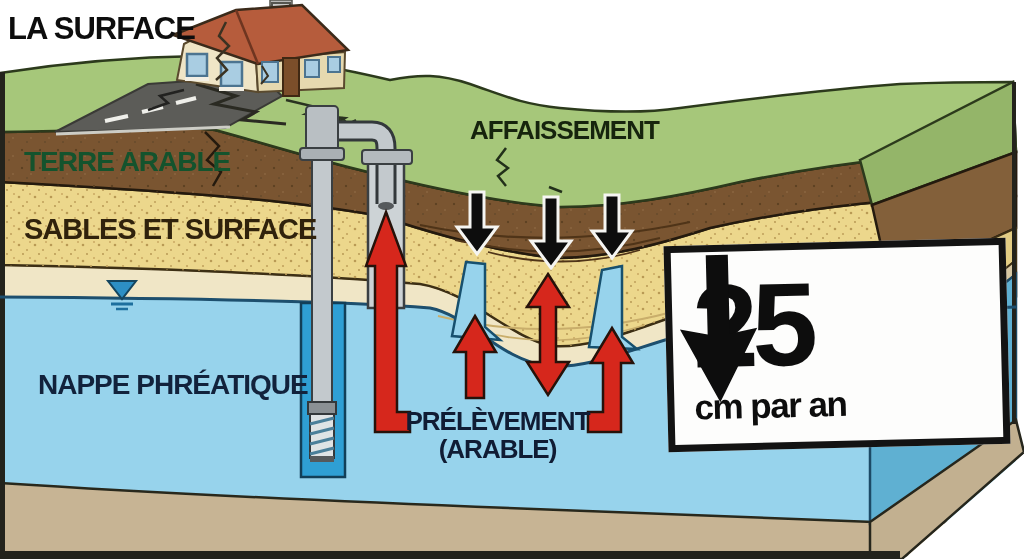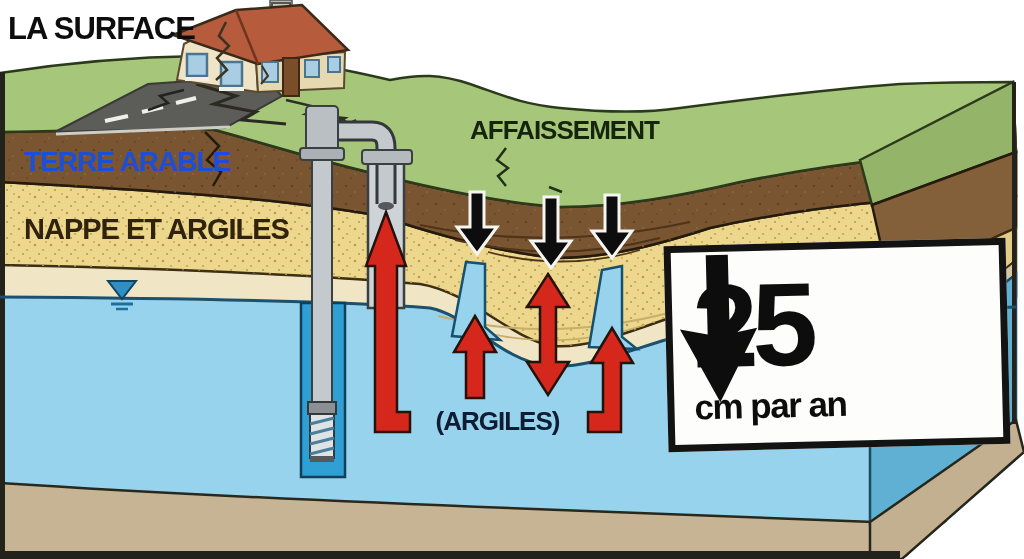--- a/index.html
+++ b/index.html
@@ -6,21 +6,21 @@
   .stage{
     position:relative;width:1024px;height:559px;overflow:hidden;background:#ffffff;
     font-family:"Liberation Sans","DejaVu Sans",sans-serif;
   }
   .stage svg{position:absolute;left:0;top:0;}
   .lbl{
     position:absolute;font-weight:800;line-height:1.08;letter-spacing:-1px;
     white-space:nowrap;z-index:5;text-align:right;
   }
   .lbl-surface{left:8px;top:12px;font-size:31px;color:#0d0d0d;}
-  .lbl-terre{left:24px;top:147px;font-size:28px;color:#1d4ed8;}
+  .lbl-terre{left:24px;top:147px;font-size:28px;color:#14532d;}
   .lbl-sables{left:24px;top:214px;font-size:29px;color:#30220c;}
   .lbl-nappe{left:38px;top:370px;font-size:28px;color:#12223c;}
   .lbl-affaissement{left:470px;top:116px;width:260px;text-align:left;font-size:26px;color:#16240d;white-space:normal;}
   .lbl-prelevement{left:380px;top:407px;width:235px;text-align:center;font-size:26px;color:#101c34;white-space:normal;}
   .rate-box{
     position:absolute;left:666px;top:242px;width:300px;height:184px;
     background:#fdfdfc;border:7px solid #131313;z-index:6;
     transform:rotate(-1.4deg);
     display:flex;align-items:center;padding:4px 8px 4px 20px;box-sizing:content-box;
   }
@@ -155,28 +155,30 @@
     <g stroke="#26120a" stroke-width="2.5" fill="#d6271c">
       <path d="M386,212 L406,266 L397,266 L397,412 L410,412 L410,432 L375,432 L375,266 L366,266 Z"></path>
       <path d="M475,316 L496,352 L484,352 L484,398 L466,398 L466,352 L454,352 Z"></path>
       <path d="M548,274 L569,307 L556,307 L556,362 L569,362 L548,395 L527,362 L540,362 L540,307 L527,307 Z"></path>
       <path d="M612,328 L633,363 L621,363 L621,432 L588,432 L588,412 L603,412 L603,363 L591,363 Z"></path>
     </g>
   </svg>
 
   <div class="lbl lbl-surface">LA SURFACE</div>
   <div class="lbl lbl-terre">TERRE ARABLE</div>
-  <div class="lbl lbl-sables">NAPPE ET ARGILES</div>
+  <div class="lbl lbl-sables">SABLES ET SURFACE</div>
+  <div class="lbl lbl-nappe">NAPPE PHRÉATIQUE</div>
 
   <div class="lbl lbl-affaissement">
     <div>AFFAISSEMENT</div>
   </div>
 
   <div class="lbl lbl-prelevement">
-    <div>(ARGILES)</div>
+    <div>PRÉLÈVEMENT</div>
+    <div>(ARABLE)</div>
   </div>
 
   <div class="rate-box">
     <div class="rate-left">
       <div class="rate-value">25</div>
       <div class="rate-unit">cm par an</div>
     </div>
     <svg class="rate-arrow" width="92" height="158" viewBox="0 0 100 165">
       <path d="M38,0 L62,0 L62,86 L92,80 L50,160 L8,80 L38,86 Z" fill="#0d0d0d"></path>
     </svg>

